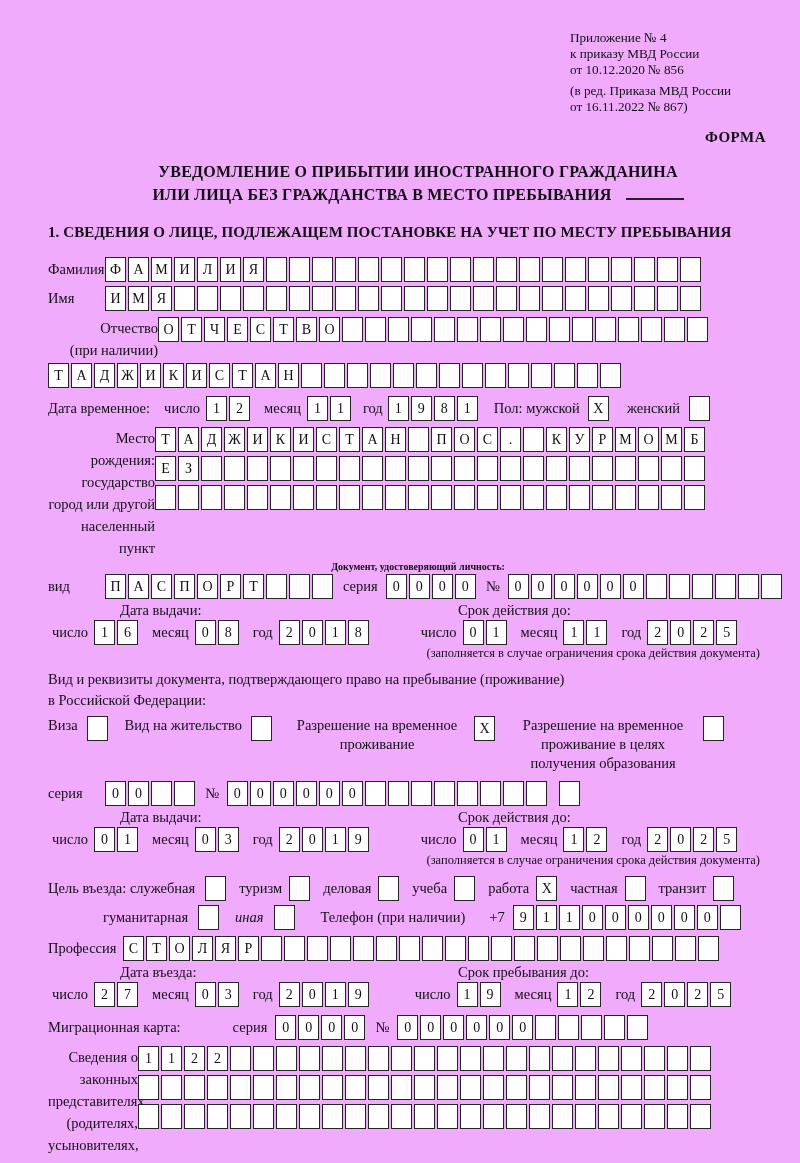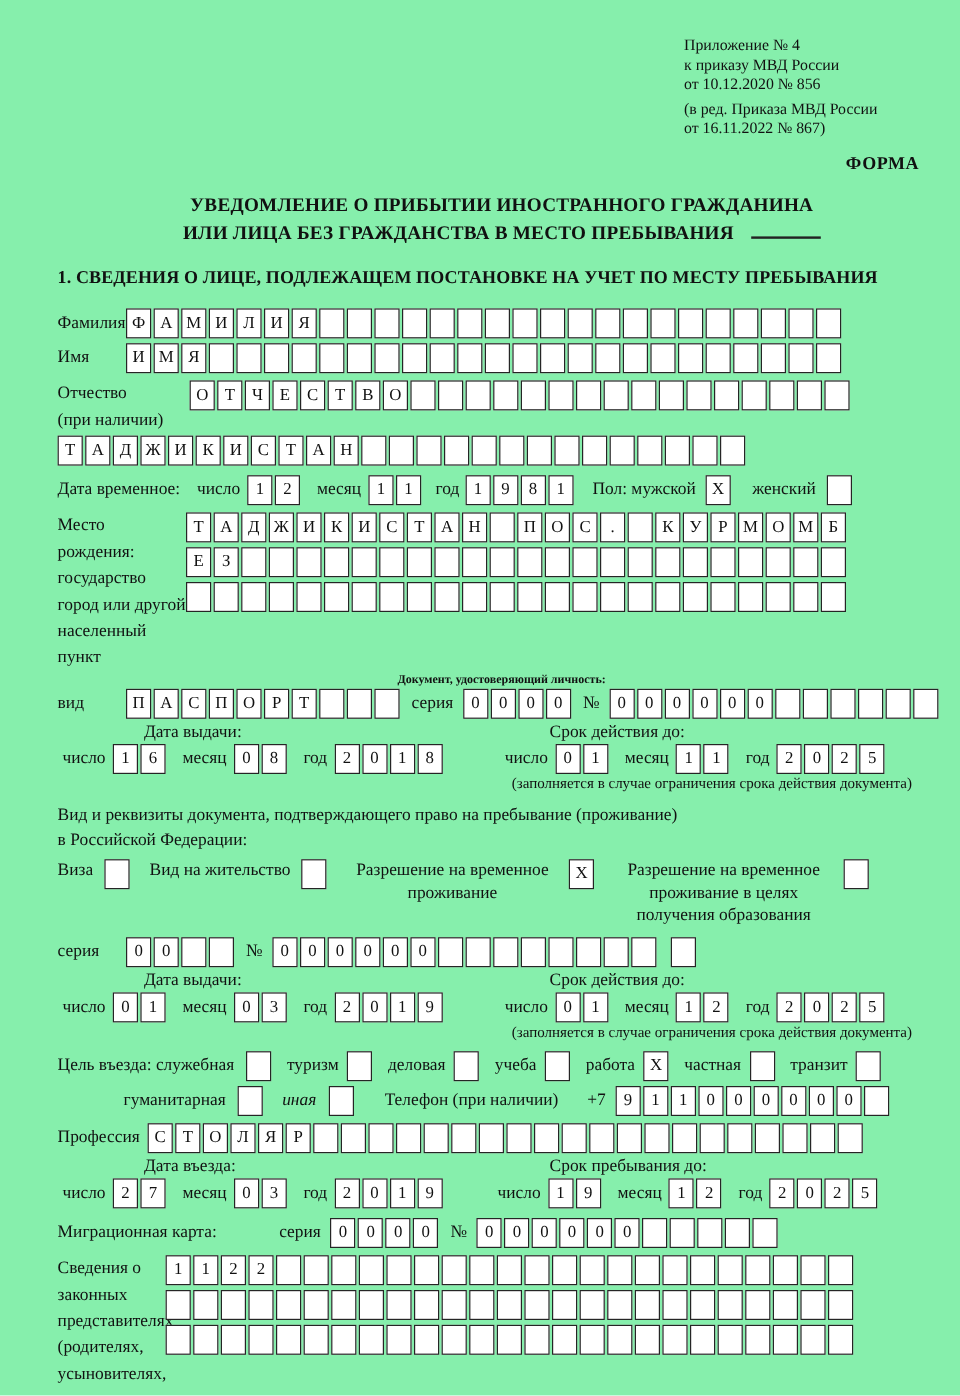--- a/index.html
+++ b/index.html
@@ -1,35 +1,35 @@
 <!DOCTYPE html>
 <html><head>
 <meta charset="utf-8">
 <style>
   html,body{margin:0;padding:0;background:#fff;}
   .page{
     width:800px;height:1163px;box-sizing:border-box;
     padding:30px 12px 10px 48px;overflow:hidden;
     font-family:"Liberation Serif","DejaVu Serif",serif;
-    font-size:14.5px;color:#111;background:#86efac;
+    font-size:14.5px;color:#111;background:#f0abfc;
   }
   
   .ref{width:200px;margin-left:auto;margin-right:18px;font-size:13.2px;line-height:16px;}
   .ref .grp2{margin-top:5px;}
   .forma{font-weight:bold;text-align:right;margin:14px 22px 0 0;font-size:15px;letter-spacing:.5px;}
   
   .title{text-align:center;font-weight:bold;font-size:16px;margin-top:14px;line-height:23px;letter-spacing:.2px;}
   .uline{display:inline-block;width:58px;border-bottom:2.2px solid #222;margin-left:14px;height:1px;vertical-align:baseline;}
   .sec{font-weight:bold;font-size:15px;margin-top:18px;white-space:nowrap;letter-spacing:.1px;}
   
   .row{display:flex;align-items:center;}
   .rowt{display:flex;align-items:flex-start;}
   .lbl{flex:0 0 auto;}
   .lblk{line-height:22px;flex:0 0 auto;}
-  .lblk span{display:block;}
+  .lblk span{display:block;text-align:right;}
   .cells{display:flex;flex:0 0 auto;}
   .cell{
     box-sizing:border-box;width:21px;height:25px;margin-right:2px;
     border:1.6px solid #252525;display:flex;align-items:center;justify-content:center;
     font-size:14px;background:#fff;flex:0 0 auto;
   }
   .vstack{display:flex;flex-direction:column;}
   .vstack .cells{margin-bottom:4px;}
   
   .mt2{margin-top:2px}.mt4{margin-top:4px}.mt6{margin-top:6px}.mt8{margin-top:8px}.mt16{margin-top:16px}

